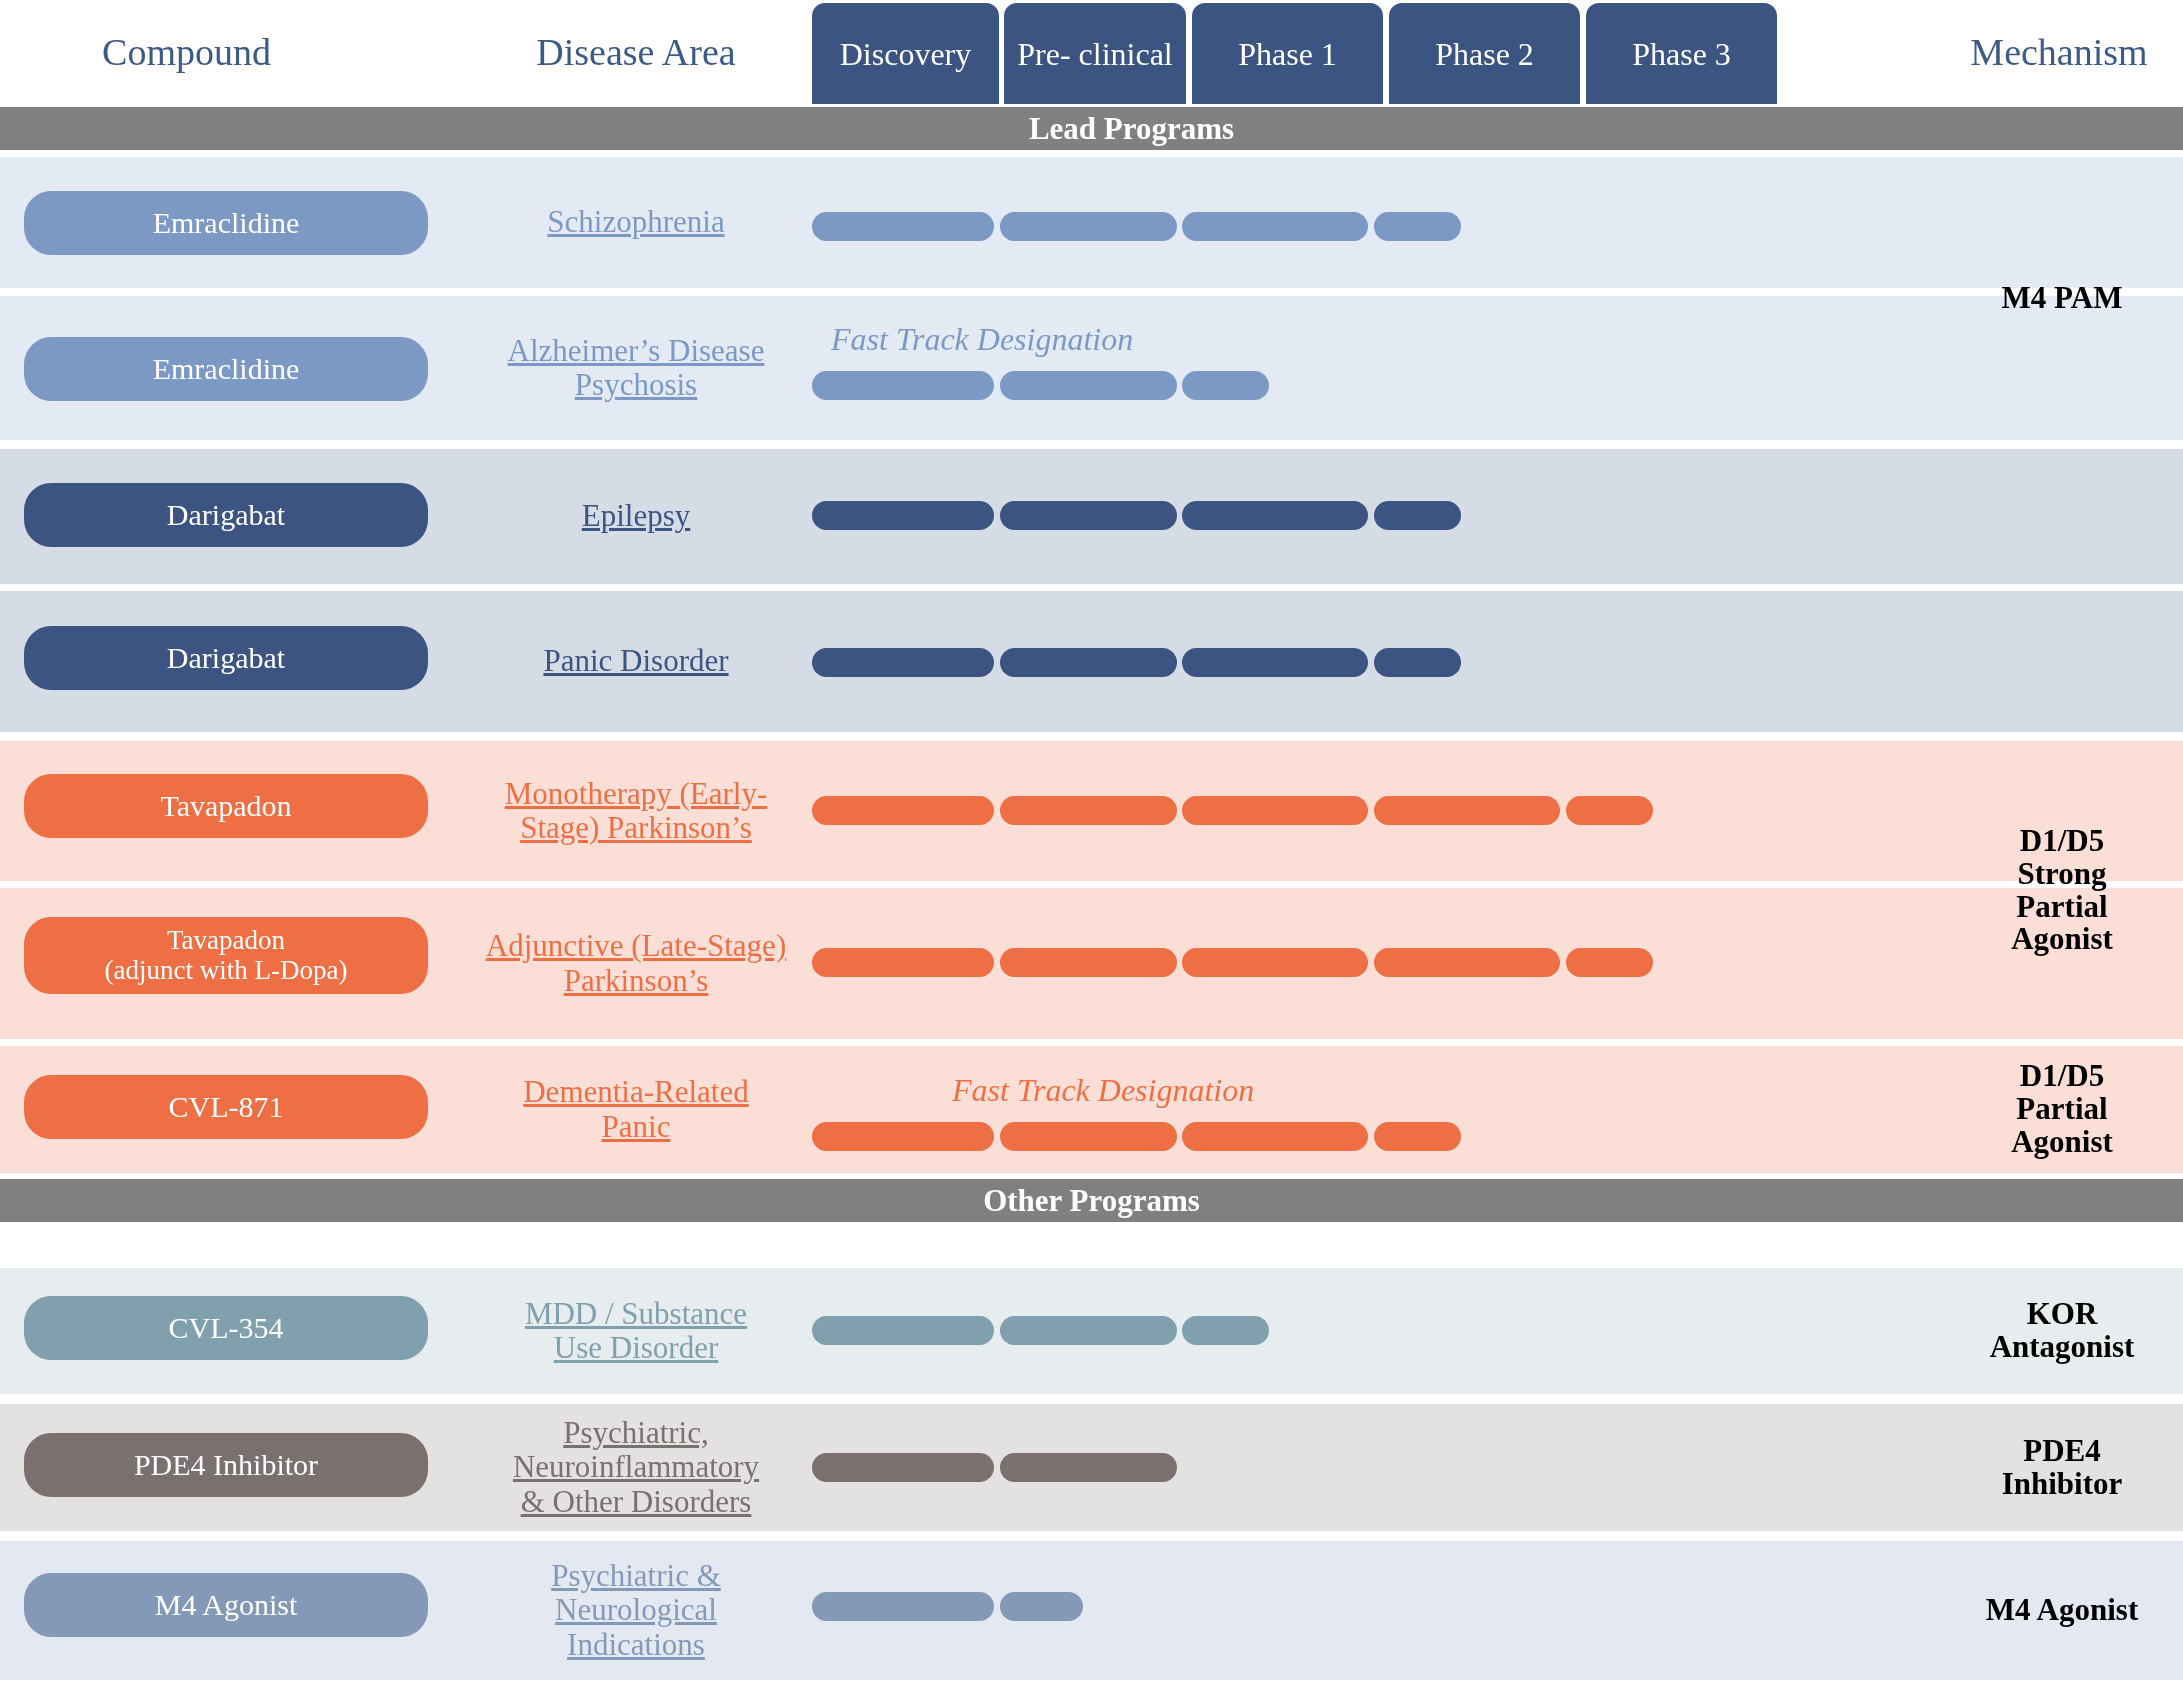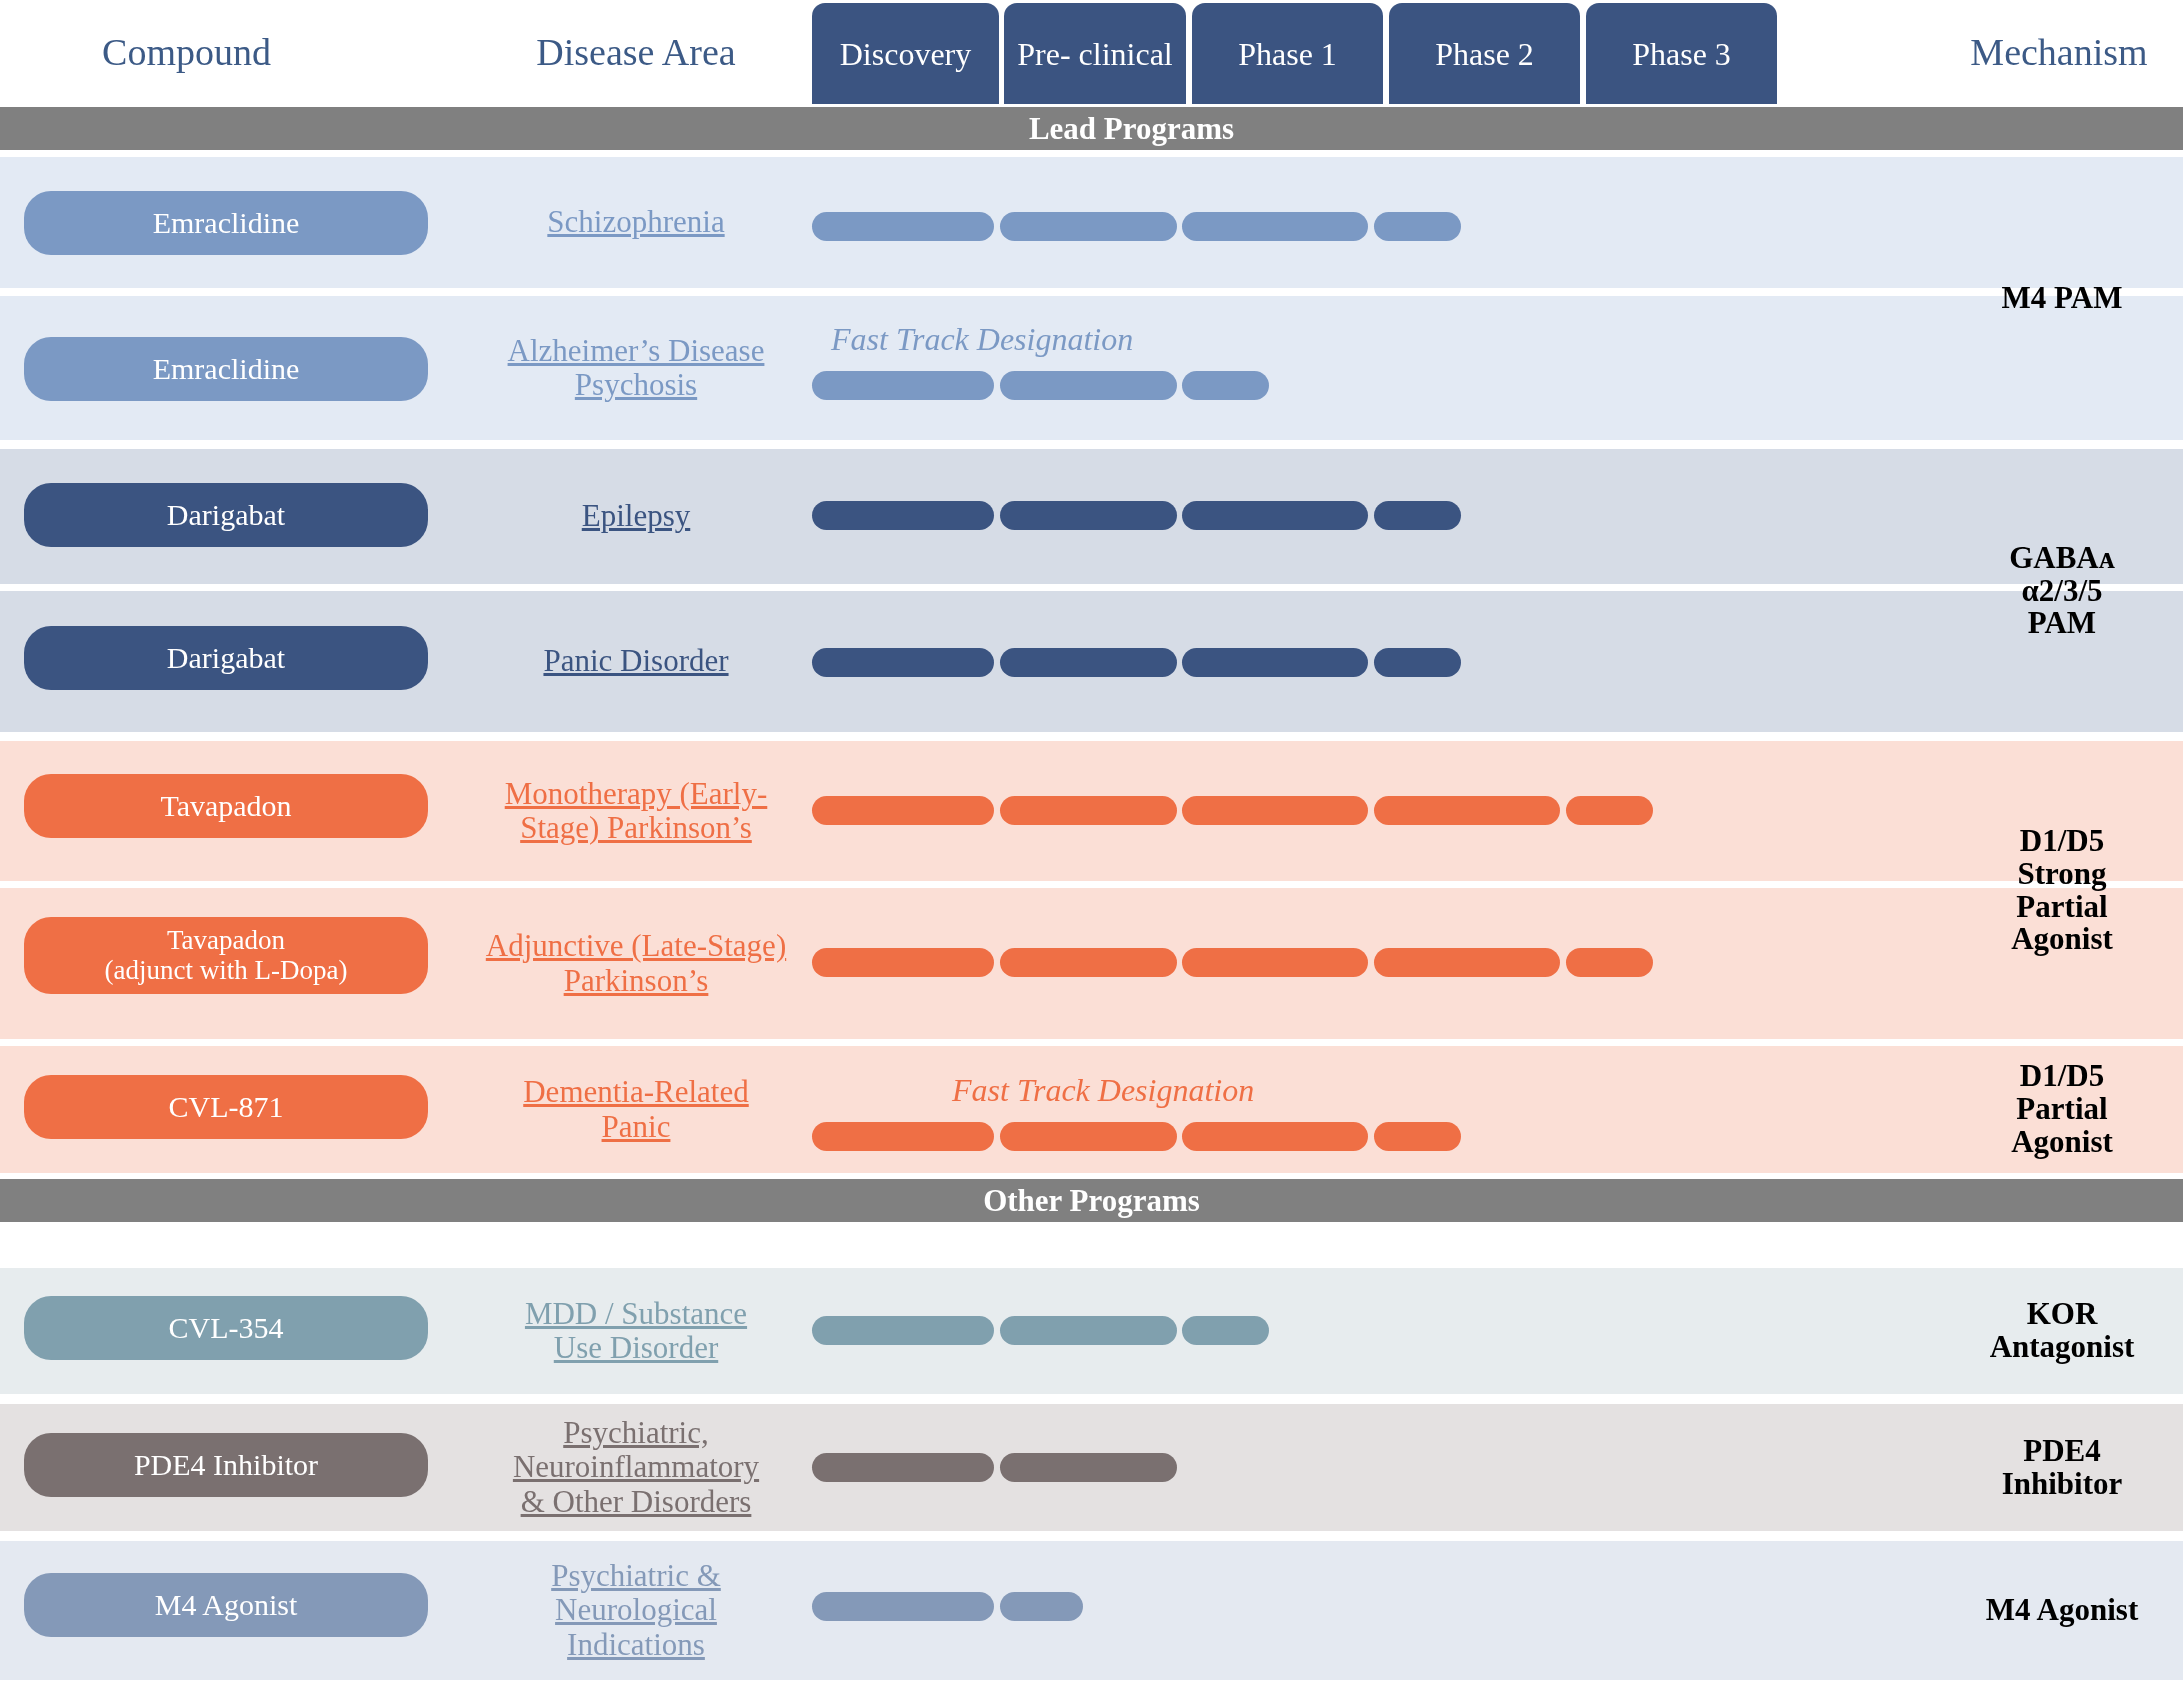--- a/index.html
+++ b/index.html
@@ -252,23 +252,20 @@
 Neurological
 Indications</div>
         <div class="bars">
           <div class="bar" style="left: 0px; width: 182px; top: 51px; background: rgb(132, 153, 184);"></div>
           <div class="bar" style="left: 188px; width: 83px; top: 51px; background: rgb(132, 153, 184);"></div>
         </div>
       </div>
     </div>
 
 <div class="mechcell" style="position: absolute; left: 1941px; top: 157px; height: 283px; width: 242px;">M4 PAM</div>
-    <div class="mechcell" style="position: absolute; left: 1941px; top: 449px; height: 284px; width: 242px;">GABAᴀ
-α2/3/5
-PAM</div>
     <div class="mechcell" style="position: absolute; left: 1941px; top: 741px; height: 299px; width: 242px;">D1/D5
 Strong
 Partial
 Agonist</div>
     <div class="mechcell" style="position: absolute; left: 1941px; top: 1046px; height: 127px; width: 242px;">D1/D5
 Partial
 Agonist</div>
     <div class="mechcell" style="position: absolute; left: 1941px; top: 1268px; height: 126px; width: 242px;">KOR
 Antagonist</div>
     <div class="mechcell" style="position: absolute; left: 1941px; top: 1404px; height: 127px; width: 242px;">PDE4

